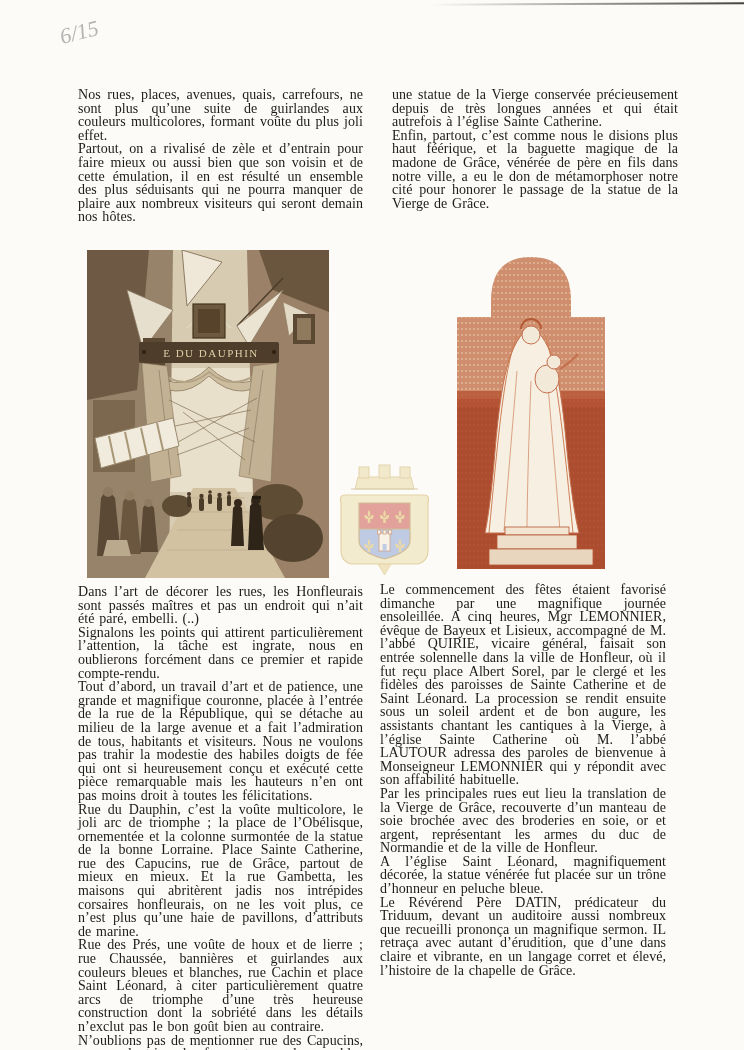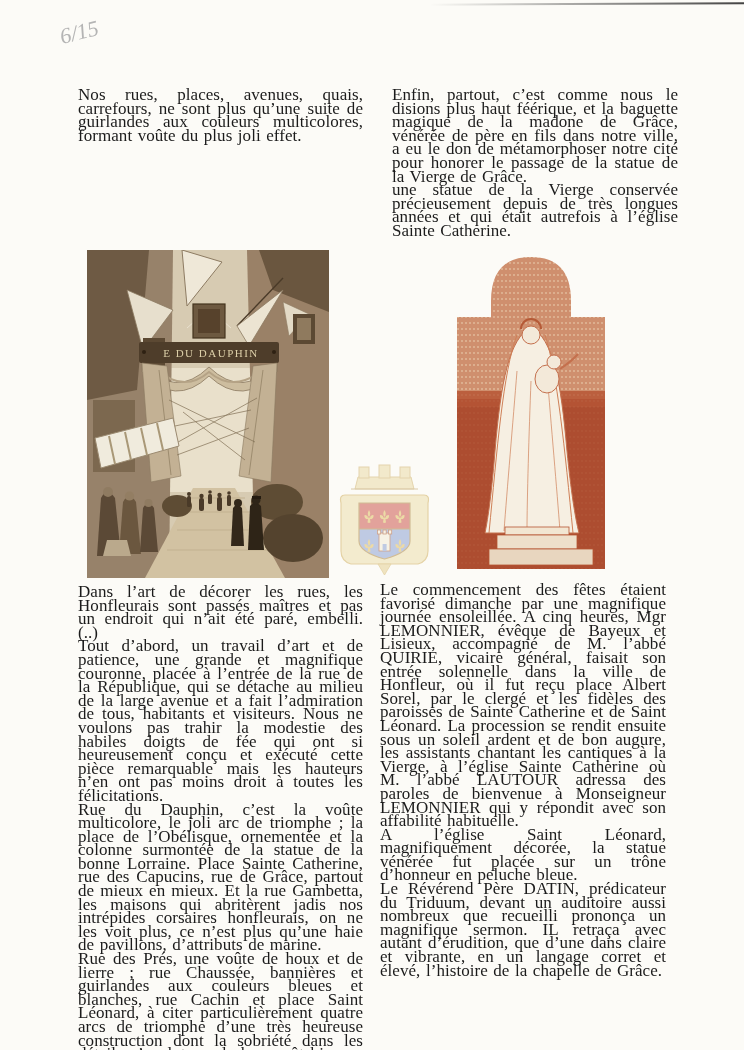--- a/index.html
+++ b/index.html
@@ -1,21 +1,21 @@
 <!DOCTYPE html>
 <html><head>
 <meta charset="utf-8">
 <style>
   html,body{margin:0;padding:0;background:#d8d8d8;}
   .page{
     position:relative; width:744px; height:1050px; margin:0 auto;
     background:#fcfbf7; overflow:hidden;
     font-family:"Liberation Serif", serif; color:#1b1b1b;
   }
-  .col{ position:absolute; text-align:justify; font-size:17px; line-height:13.6px;
+  .col{ position:absolute; text-align:justify; font-size:14px; line-height:13.6px;
         letter-spacing:.05px; word-spacing:1.2px; }
   .col p{ margin:0; }
   .handwriting{ position:absolute; left:52px; top:10px; width:90px; height:50px; }
   .scanline{ position:absolute; left:430px; top:3px; width:314px; height:2px;
              transform:rotate(-0.25deg);
              background:linear-gradient(to right, rgba(70,70,70,0), rgba(35,35,35,.85)); }
   .photo{ position:absolute; left:87px; top:250px; width:242px; height:328px; }
   .statue{ position:absolute; left:447px; top:251px; width:168px; height:322px; }
   .crest{ position:absolute; left:331px; top:459px; width:107px; height:120px; opacity:.55; }
   svg{ display:block; }
@@ -26,25 +26,26 @@
 <div class="page">
 
   <svg class="handwriting" viewBox="0 0 90 50">
     <text x="10" y="34" font-size="22" fill="#b4b4b4" font-style="italic" font-family="Liberation Serif, serif" transform="rotate(-14 10 34)">6/15</text>
   </svg>
 
   <div class="scanline"></div>
 
   <div class="col" style="left:78px; top:88px; width:285px;">
     <p>Nos rues, places, avenues, quais, carrefours, ne sont plus qu’une suite de guirlandes aux couleurs multicolores, formant voûte du plus joli effet.</p>
+    <p>Partout, on a rivalisé de zèle et d’entrain pour faire mieux ou aussi bien que son voisin et de cette émulation, il en est résulté un ensemble des plus séduisants qui ne pourra manquer de plaire aux nombreux visiteurs qui seront demain nos hôtes.</p>
   </div>
 
   <div class="col" style="left:392px; top:88px; width:286px;">
+    <p>une statue de la Vierge conservée précieusement depuis de très longues années et qui était autrefois à l’église Sainte Catherine.</p>
     <p>Enfin, partout, c’est comme nous le disions plus haut féérique, et la baguette magique de la madone de Grâce, vénérée de père en fils dans notre ville, a eu le don de métamorphoser notre cité pour honorer le passage de la statue de la Vierge de Grâce.</p>
-    <p>une statue de la Vierge conservée précieusement depuis de très longues années et qui était autrefois à l’église Sainte Catherine.</p>
   </div>
 
   <svg class="photo" viewBox="0 0 242 328">
     <rect width="242" height="328" fill="#d7cbb2"></rect>
     <rect x="78" y="118" width="92" height="124" fill="#e9e0cb"></rect>
 
     <polygon points="0,0 86,0 82,328 0,328" fill="#97826a"></polygon>
     <polygon points="0,0 62,0 50,140 0,150" fill="#6e5a44"></polygon>
     <rect x="6" y="150" width="42" height="72" fill="#7c684f"></rect>
     <polygon points="160,0 242,0 242,328 168,328" fill="#9a8167"></polygon>
@@ -213,25 +214,27 @@
           <rect x="52" y="71" width="3.2" height="4"></rect>
           <rect x="57.5" y="71" width="3.2" height="4"></rect>
           <rect x="51.6" y="85" width="4" height="7" fill="#8fa3d4" stroke="none"></rect>
         </g>
       </g>
     </svg>
   </div>
 
   <div class="col" style="left:78px; top:585px; width:285px;">
     <p>Dans l’art de décorer les rues, les Honfleurais sont passés maîtres et pas un endroit qui n’ait été paré, embelli. (..)</p>
+    <p>Signalons les points qui attirent particulièrement l’attention, la tâche est ingrate, nous en oublierons forcément dans ce premier et rapide compte-rendu.</p>
     <p>Tout d’abord, un travail d’art et de patience, une grande et magnifique couronne, placée à l’entrée de la rue de la République, qui se détache au milieu de la large avenue et a fait l’admiration de tous, habitants et visiteurs. Nous ne voulons pas trahir la modestie des habiles doigts de fée qui ont si heureusement conçu et exécuté cette pièce remarquable mais les hauteurs n’en ont pas moins droit à toutes les félicitations.</p>
     <p>Rue du Dauphin, c’est la voûte multicolore, le joli arc de triomphe ; la place de l’Obélisque, ornementée et la colonne surmontée de la statue de la bonne Lorraine. Place Sainte Catherine, rue des Capucins, rue de Grâce, partout de mieux en mieux. Et la rue Gambetta, les maisons qui abritèrent jadis nos intrépides corsaires honfleurais, on ne les voit plus, ce n’est plus qu’une haie de pavillons, d’attributs de marine.</p>
     <p>Rue des Prés, une voûte de houx et de lierre ; rue Chaussée, bannières et guirlandes aux couleurs bleues et blanches, rue Cachin et place Saint Léonard, à citer particulièrement quatre arcs de triomphe d’une très heureuse construction dont la sobriété dans les détails n’exclut pas le bon goût bien au contraire.</p>
     <p>N’oublions pas de mentionner rue des Capucins, un arc de triomphe formant avec des meubles anciens, piédestal à</p>
   </div>
 
   <div class="col" style="left:380px; top:583px; width:286px;">
     <p>Le commencement des fêtes étaient favorisé dimanche par une magnifique journée ensoleillée. A cinq heures, Mgr LEMONNIER, évêque de Bayeux et Lisieux, accompagné de M. l’abbé QUIRIE, vicaire général, faisait son entrée solennelle dans la ville de Honfleur, où il fut reçu place Albert Sorel, par le clergé et les fidèles des paroisses de Sainte Catherine et de Saint Léonard. La procession se rendit ensuite sous un soleil ardent et de bon augure, les assistants chantant les cantiques à la Vierge, à l’église Sainte Catherine où M. l’abbé LAUTOUR adressa des paroles de bienvenue à Monseigneur LEMONNIER qui y répondit avec son affabilité habituelle.</p>
+    <p>Par les principales rues eut lieu la translation de la Vierge de Grâce, recouverte d’un manteau de soie brochée avec des broderies en soie, or et argent, représentant les armes du duc de Normandie et de la ville de Honfleur.</p>
     <p>A l’église Saint Léonard, magnifiquement décorée, la statue vénérée fut placée sur un trône d’honneur en peluche bleue.</p>
     <p>Le Révérend Père DATIN, prédicateur du Triduum, devant un auditoire aussi nombreux que recueilli prononça un magnifique sermon. IL retraça avec autant d’érudition, que d’une dans claire et vibrante, en un langage corret et élevé, l’histoire de la chapelle de Grâce.</p>
   </div>
 
 </div>
 
 </body></html>

